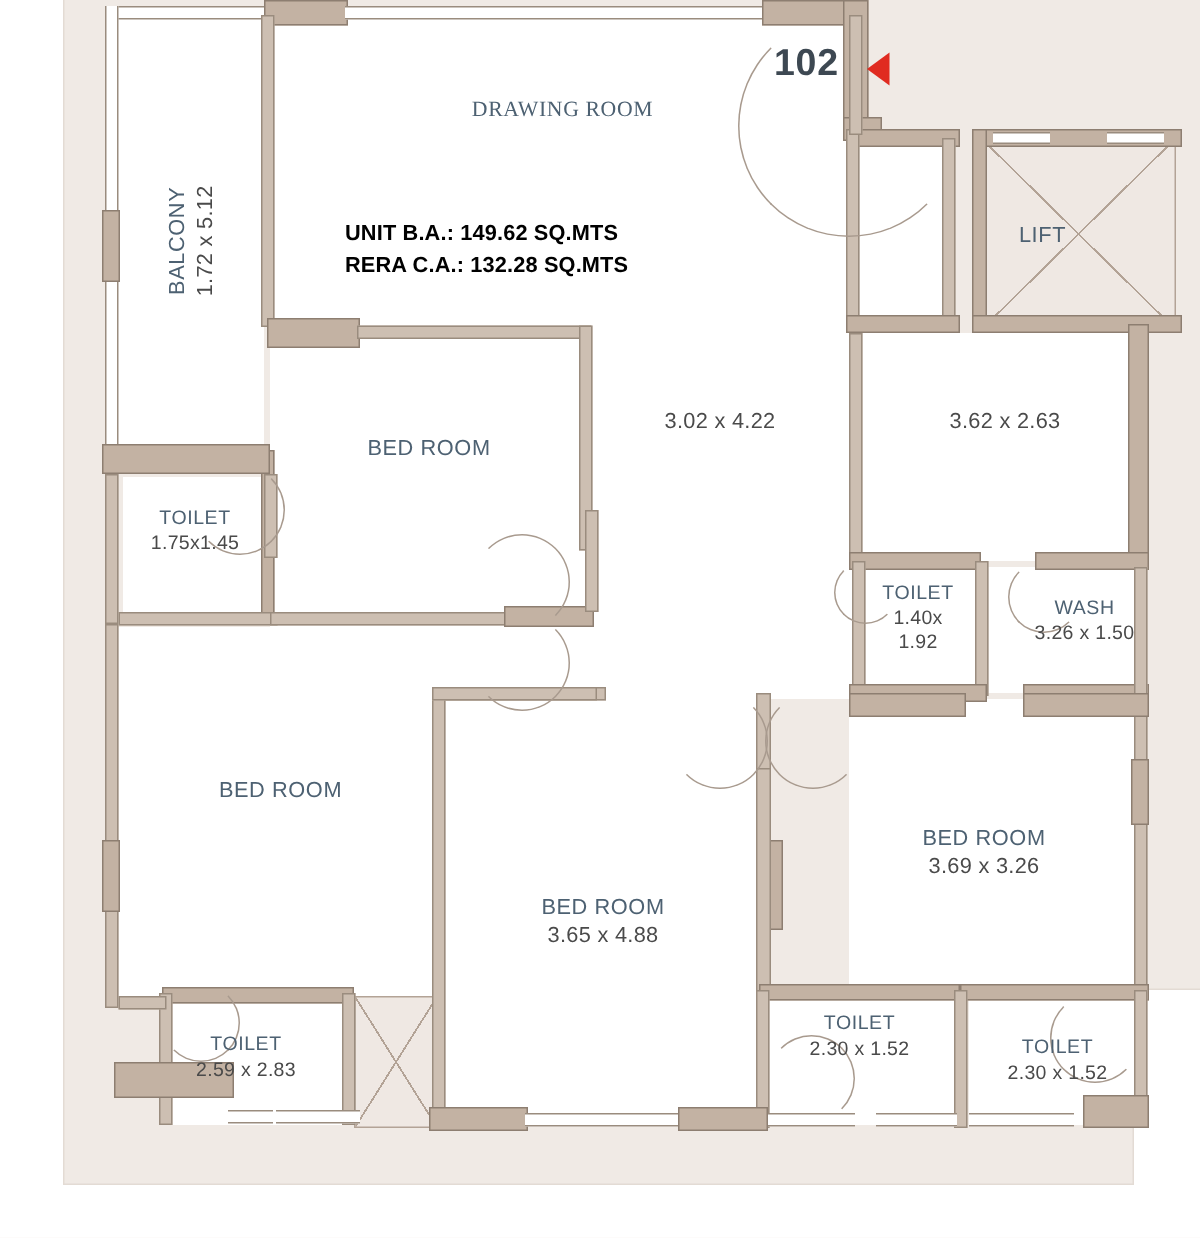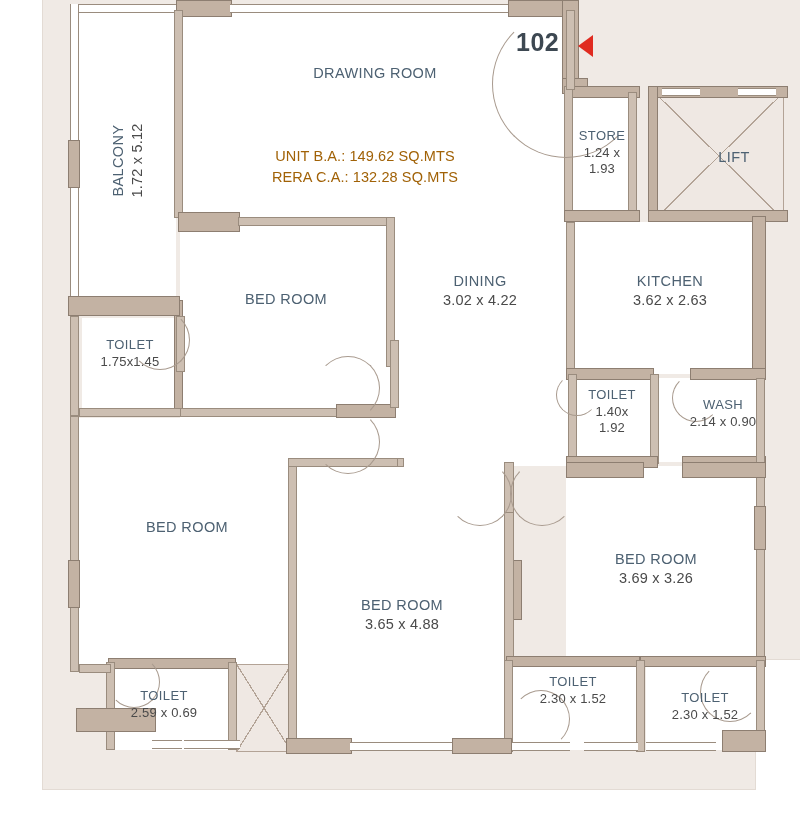--- a/index.html
+++ b/index.html
@@ -90,27 +90,27 @@
   }
   .lbl .nm { display: block; }
   .lbl .dm { display: block; color: #4a4a4a; letter-spacing: 0.2px; }
   .lbl.small { font-size: 13px; }
   .lbl.vert {
     transform: rotate(-90deg);
     transform-origin: 50% 50%;
   }
   .areabox {
     position: absolute;
-    color: #a16207;
-    font-weight: normal;
+    color: #000000;
+    font-weight: bold;
     font-size: 14.5px;
     line-height: 1.45;
     letter-spacing: 0.1px;
     white-space: nowrap;
-    text-align: center;
+    text-align: left;
   }
   .unitno {
     position: absolute;
     color: #3d4852;
     font-weight: bold;
     font-size: 25px;
     letter-spacing: 0.5px;
   }
   .redarrow {
     position: absolute;
@@ -243,86 +243,79 @@
   <div class="arc arctr" style="left:316px; top:356px; width:62px; height:62px;"></div>
   <div class="arc arcbr" style="left:316px; top:410px; width:62px; height:62px;"></div>
   <div class="arc arcbr" style="left:448px; top:462px; width:62px; height:62px;"></div>
   <div class="arc arcbl" style="left:510px; top:462px; width:62px; height:62px;"></div>
   <div class="arc arcbl" style="left:556px; top:374px; width:40px; height:40px;"></div>
   <div class="arc arcbl" style="left:672px; top:374px; width:46px; height:46px;"></div>
   <div class="arc arcbr" style="left:108px; top:656px; width:50px; height:50px;"></div>
   <div class="arc arctr" style="left:512px; top:690px; width:56px; height:56px;"></div>
   <div class="arc arcbl" style="left:700px; top:662px; width:58px; height:58px;"></div>
 
-  <div class="lbl" style="left:275px; top:64px; width:200px;">
+  <div class="lbl" style="left:275px; top:64px; width:200px;font-family:Liberation Serif, serif;">
     <span class="nm">DRAWING ROOM</span>
   </div>
 
   <div class="lbl vert" style="left:48px; top:142px; width:160px;">
     <span class="nm">BALCONY</span>
     <span class="dm">1.72 x 5.12</span>
   </div>
 
-  <div class="lbl small" style="left:560px; top:128px; width:84px;">
-    <span class="nm">STORE</span>
-    <span class="dm">1.24 x</span>
-    <span class="dm">1.93</span>
-  </div>
-
-  <div class="lbl" style="left:680px; top:148px; width:108px;">
+
+  <div class="lbl" style="left:641px; top:148px; width:108px;">
     <span class="nm">LIFT</span>
   </div>
 
   <div class="lbl" style="left:400px; top:272px; width:160px;">
-    <span class="nm">DINING</span>
     <span class="dm">3.02 x 4.22</span>
   </div>
 
   <div class="lbl" style="left:594px; top:272px; width:152px;">
-    <span class="nm">KITCHEN</span>
     <span class="dm">3.62 x 2.63</span>
   </div>
 
   <div class="lbl" style="left:190px; top:290px; width:192px;">
     <span class="nm">BED ROOM</span>
   </div>
 
   <div class="lbl small" style="left:82px; top:337px; width:96px;">
     <span class="nm">TOILET</span>
     <span class="dm">1.75x1.45</span>
   </div>
 
   <div class="lbl small" style="left:572px; top:387px; width:80px;">
     <span class="nm">TOILET</span>
     <span class="dm">1.40x</span>
     <span class="dm">1.92</span>
   </div>
 
   <div class="lbl small" style="left:668px; top:397px; width:110px;">
     <span class="nm">WASH</span>
-    <span class="dm">2.14 x 0.90</span>
+    <span class="dm">3.26 x 1.50</span>
   </div>
 
   <div class="lbl" style="left:92px; top:518px; width:190px;">
     <span class="nm">BED ROOM</span>
   </div>
 
   <div class="lbl" style="left:306px; top:596px; width:192px;">
     <span class="nm">BED ROOM</span>
     <span class="dm">3.65 x 4.88</span>
   </div>
 
   <div class="lbl" style="left:560px; top:550px; width:192px;">
     <span class="nm">BED ROOM</span>
     <span class="dm">3.69 x 3.26</span>
   </div>
 
   <div class="lbl small" style="left:100px; top:688px; width:128px;">
     <span class="nm">TOILET</span>
-    <span class="dm">2.59 x 0.69</span>
+    <span class="dm">2.59 x 2.83</span>
   </div>
 
   <div class="lbl small" style="left:510px; top:674px; width:126px;">
     <span class="nm">TOILET</span>
     <span class="dm">2.30 x 1.52</span>
   </div>
 
   <div class="lbl small" style="left:646px; top:690px; width:118px;">
     <span class="nm">TOILET</span>
     <span class="dm">2.30 x 1.52</span>

